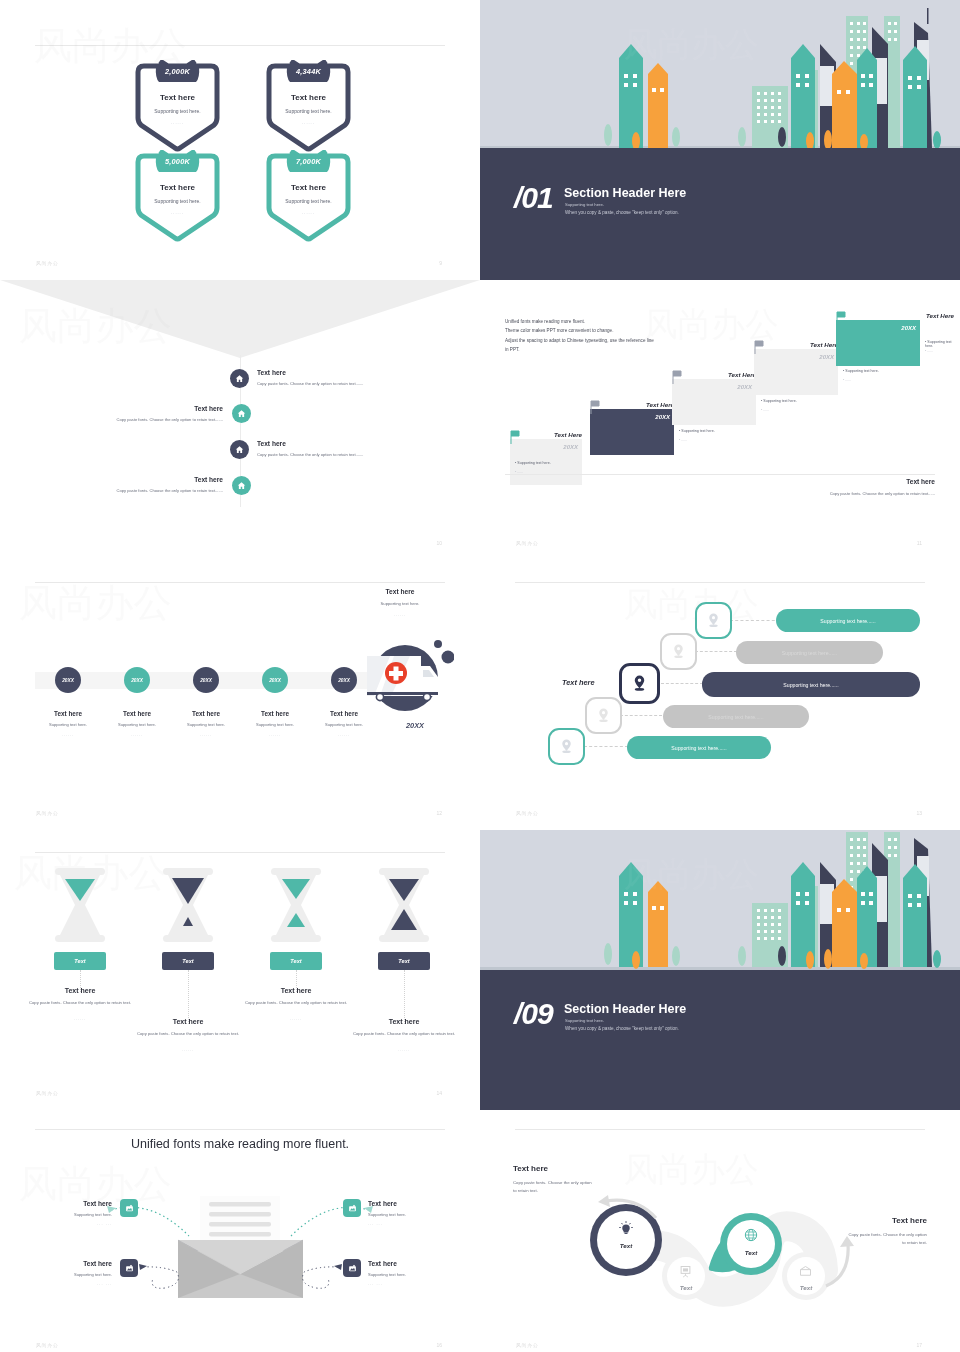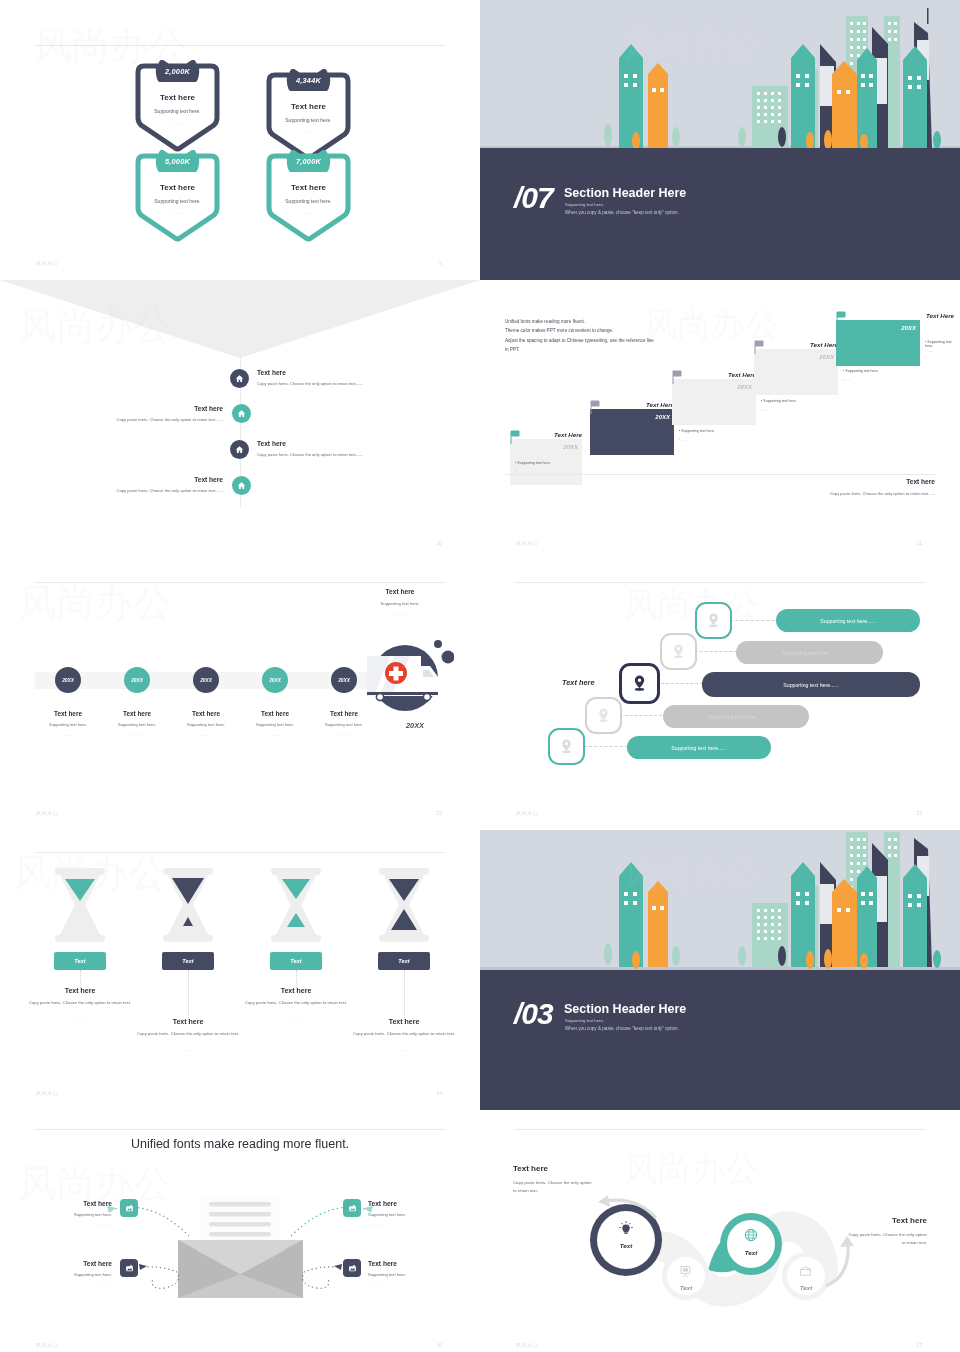--- a/index.html
+++ b/index.html
@@ -143,21 +143,21 @@
         <svg class="shape" viewBox="0 0 95 92">
           <path d="M8 12 Q8 6 14 6 L36 6 L30 1 L38 6 L57 6 L65 1 L59 6 L81 6 Q87 6 87 12 L87 58 Q87 62 84 65 L50 88 Q47.5 90 45 88 L11 65 Q8 62 8 58 Z" fill="none" stroke="#454a63" stroke-width="5"></path>
           <path d="M26 6 L36 6 L30 1 L38 6 L57 6 L65 1 L59 6 L69 6 Q70 18 66 22 L29 22 Q25 18 26 6 Z" fill="#454a63"></path>
         </svg>
         <div class="num">2,000K</div>
         <div class="t1">Text here</div>
         <div class="t2">Supporting text here.</div>
         <div class="t3">......</div>
       </div>
 
-      <div class="badge" style="left:261px; top:8px;margin-top:9px;">
+      <div class="badge" style="left:261px; top:8px;">
         <svg class="shape" viewBox="0 0 95 92">
           <path d="M8 12 Q8 6 14 6 L36 6 L30 1 L38 6 L57 6 L65 1 L59 6 L81 6 Q87 6 87 12 L87 58 Q87 62 84 65 L50 88 Q47.5 90 45 88 L11 65 Q8 62 8 58 Z" fill="none" stroke="#454a63" stroke-width="5"></path>
           <path d="M26 6 L36 6 L30 1 L38 6 L57 6 L65 1 L59 6 L69 6 Q70 18 66 22 L29 22 Q25 18 26 6 Z" fill="#454a63"></path>
         </svg>
         <div class="num">4,344K</div>
         <div class="t1">Text here</div>
         <div class="t2">Supporting text here.</div>
         <div class="t3">......</div>
       </div>
 
@@ -320,21 +320,21 @@
       <ellipse cx="330" cy="141" rx="4" ry="9" fill="#f7a13c"></ellipse>
       <ellipse cx="348" cy="140" rx="4" ry="10" fill="#f7a13c"></ellipse>
       <ellipse cx="384" cy="142" rx="4" ry="8" fill="#f7a13c"></ellipse>
     </svg>
     <div class="band"></div>
     <div class="wm" style="left:130px; top:5px;">
       <svg viewBox="0 0 200 80">
           <text x="10" y="45" font-size="30" fill="#fff" font-family="Liberation Serif, serif">风尚办公</text>
         </svg>
     </div>
-    <div class="num">/07</div>
+    <div class="num">/01</div>
     <div class="hd">Section Header Here</div>
     <div class="sub1">Supporting text here.</div>
     <div class="sub2">When you copy &amp; paste, choose "keep text only" option.</div>
   </div>
 
   <div class="slide">
     <svg class="funnel" viewBox="0 0 480 80" preserveAspectRatio="none">
       <polygon points="0,0 480,0 240,78" fill="#eeeeee"></polygon>
     </svg>
     <div class="vline"></div>
@@ -793,21 +793,21 @@
       <ellipse cx="330" cy="130" rx="4" ry="9" fill="#f7a13c"></ellipse>
       <ellipse cx="348" cy="129" rx="4" ry="10" fill="#f7a13c"></ellipse>
       <ellipse cx="384" cy="131" rx="4" ry="8" fill="#f7a13c"></ellipse>
     </svg>
     <div class="band" style="top:140px;"></div>
     <div class="wm" style="left:130px; top:5px;">
       <svg viewBox="0 0 200 80">
           <text x="10" y="45" font-size="30" fill="#fff" font-family="Liberation Serif, serif">风尚办公</text>
         </svg>
     </div>
-    <div class="num" style="top:167px;">/03</div>
+    <div class="num" style="top:167px;">/09</div>
     <div class="hd" style="top:172px;">Section Header Here</div>
     <div class="sub1" style="top:188px;">Supporting text here.</div>
     <div class="sub2" style="top:196px;">When you copy &amp; paste, choose "keep text only" option.</div>
   </div>
 
   <div class="slide">
     <div class="rule" style="top:19px;"></div>
     <div class="wm" style="left:5px;top:36px;">
       <svg viewBox="0 0 200 80">
           <text x="10" y="45" font-size="34" fill="#999" font-family="Liberation Serif, serif">风尚办公</text>

